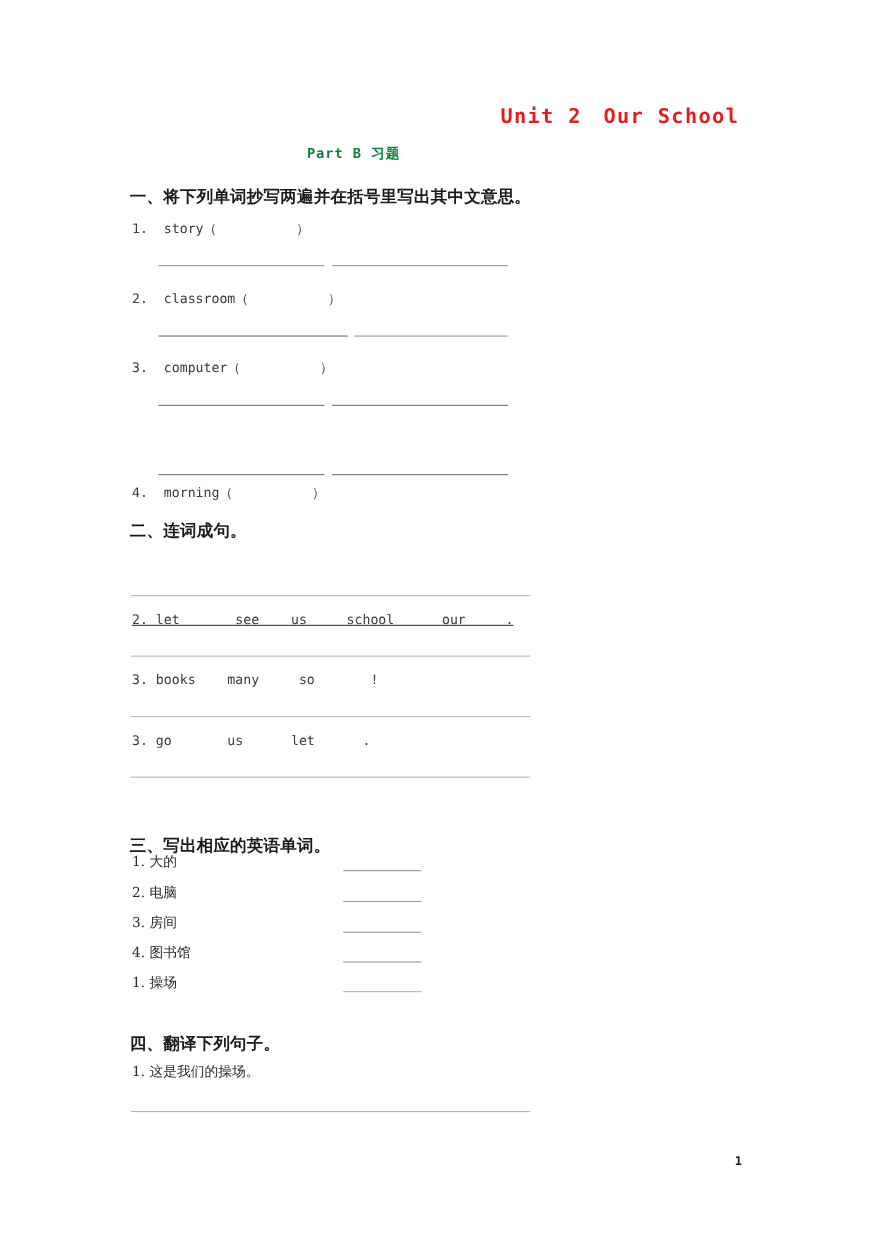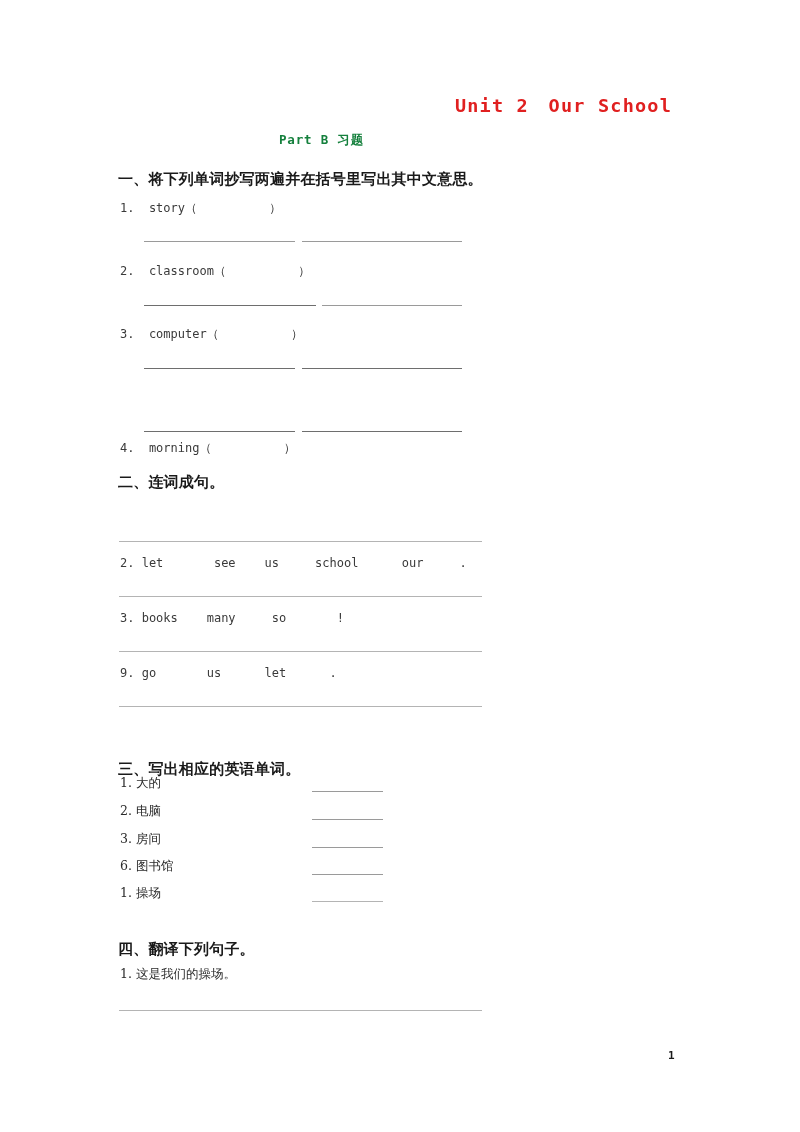--- a/index.html
+++ b/index.html
@@ -121,41 +121,41 @@
   <div class="rule dark" style="left:302px; top:368px; width:160px;"></div>
 
   <div class="item-line" style="top:400px;margin-top:40px;">4.  morning（          ）</div>
   <div class="rule dark" style="left:144px; top:431px; width:151px;"></div>
   <div class="rule dark" style="left:302px; top:431px; width:160px;"></div>
 
   <div class="section-heading" style="top:473px;">二、连词成句。</div>
 
   <div class="rule light" style="left:119px; top:541px; width:363px;"></div>
 
-  <div class="item-line" style="top:556px;">2. let       see    us     school      our     .</div>
+  <div class="item-line" style="top:556px;text-decoration:underline;">2. let       see    us     school      our     .</div>
   <div class="rule light" style="left:119px; top:596px; width:363px;"></div>
 
   <div class="item-line" style="top:611px;">3. books    many     so       !</div>
   <div class="rule light" style="left:119px; top:651px; width:363px;"></div>
 
-  <div class="item-line" style="top:666px;">9. go       us      let      .</div>
+  <div class="item-line" style="top:666px;">3. go       us      let      .</div>
   <div class="rule light" style="left:119px; top:706px; width:363px;"></div>
 
   <div class="section-heading" style="top:748px;margin-top:12px;">三、写出相应的英语单词。</div>
 
   <div class="item-line cjk" style="top:775px;">1. 大的</div>
   <div class="rule" style="left:312px; top:791px; width:71px;"></div>
 
   <div class="item-line cjk" style="top:803px;">2. 电脑</div>
   <div class="rule" style="left:312px; top:819px; width:71px;"></div>
 
   <div class="item-line cjk" style="top:831px;">3. 房间</div>
   <div class="rule" style="left:312px; top:847px; width:71px;"></div>
 
-  <div class="item-line cjk" style="top:858px;">6. 图书馆</div>
+  <div class="item-line cjk" style="top:858px;">4. 图书馆</div>
   <div class="rule" style="left:312px; top:874px; width:71px;"></div>
 
   <div class="item-line cjk" style="top:885px;">1. 操场</div>
   <div class="rule light" style="left:312px; top:901px; width:71px;"></div>
 
   <div class="section-heading" style="top:940px;">四、翻译下列句子。</div>
 
   <div class="item-line cjk" style="top:966px;">1. 这是我们的操场。</div>
   <div class="rule light" style="left:119px; top:1010px; width:363px;"></div>
 

